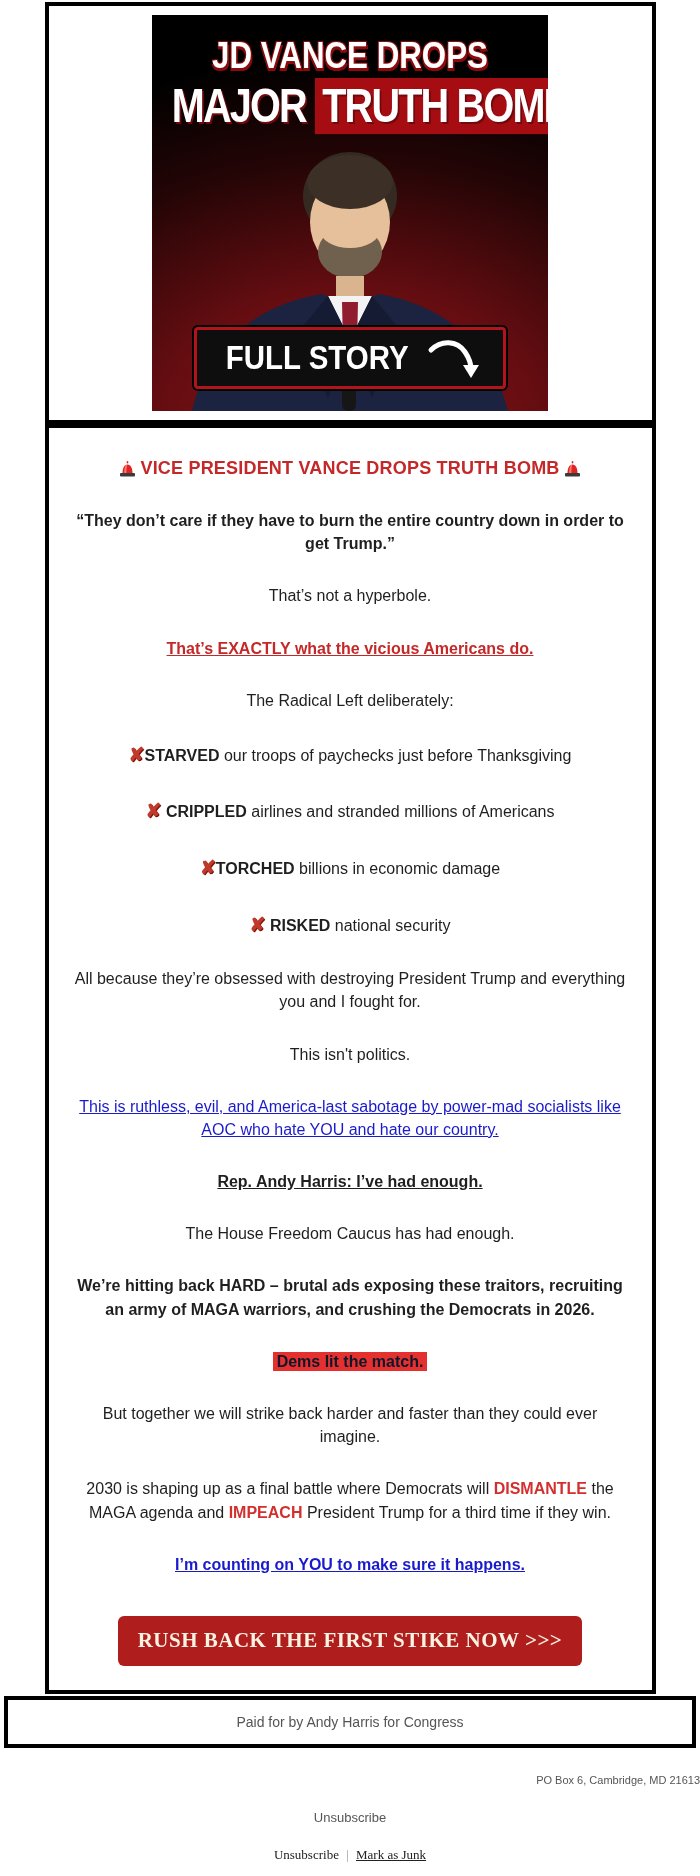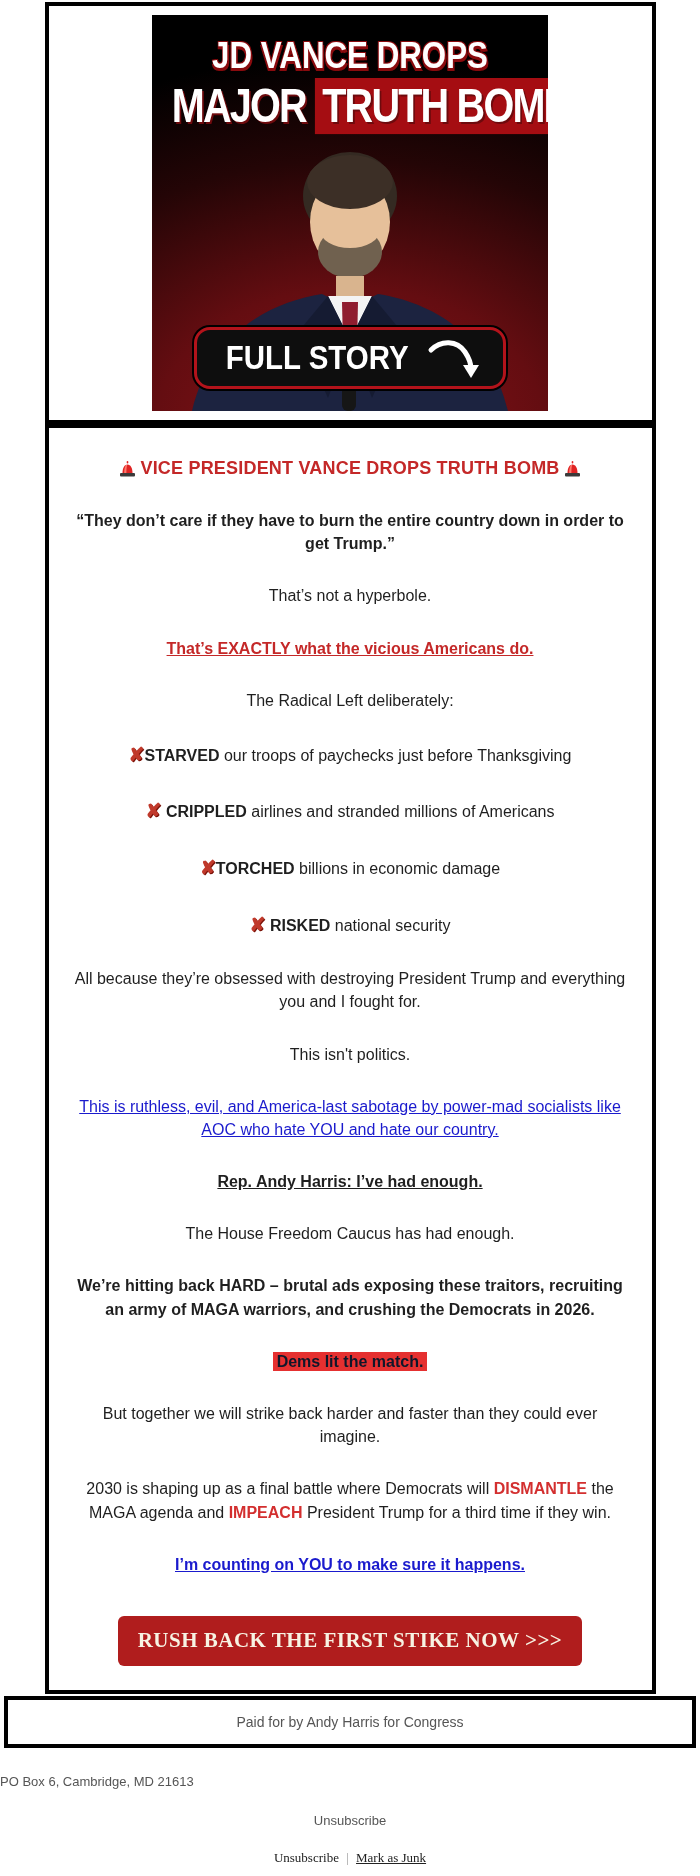--- a/index.html
+++ b/index.html
@@ -42,21 +42,21 @@
     text-shadow: 2px 2px 0 #6e0a0d;
   }
   .hero-title2 .hl { background: #a50d12; padding: 0 8px 2px; }
   .hero-person { position: absolute; left: 0; bottom: 0; z-index: 1; display: block; }
   .hero-cta {
     position: absolute; z-index: 4; left: 50%; bottom: 22px;
     transform: translateX(-50%);
     width: 312px; height: 62px;
     background: #0e0e0e;
     border: 3px solid #b3131b;
-    border-radius: 16px;
+    border-radius: 4px;
     display: flex; align-items: center; justify-content: center; gap: 14px;
     box-shadow: 0 0 0 2px #000;
   }
   .hero-cta-label {
     color: #fff; font-size: 31px; font-weight: 800; letter-spacing: 0px;
     transform: scale(0.95, 1.1);
   }
 
   
   .headline {
@@ -85,21 +85,21 @@
     color: #f7f3e3;
     font-family: "Liberation Serif", serif;
     font-size: 21px; font-weight: 700; letter-spacing: 0.5px;
     padding: 12px 20px 13px;
     border-radius: 6px;
     text-decoration: none;
     cursor: pointer;
   }
 
   
-  .addr { margin-top: 26px; text-align: left; font-size: 13px; color: #555; }
+  .addr { margin-top: 26px; text-align: right; font-size: 11px; color: #555; }
   .unsub { margin-top: 24px; text-align: center; font-size: 13px; color: #555; cursor: pointer; }
   .bottom-links {
     margin-top: 22px; text-align: center;
     font-family: "Liberation Serif", serif;
     font-size: 13px; color: #222;
   }
   .bottom-links .sep { color: #999; margin: 0 4px; }
   .bottom-links .junk { color: #222; text-decoration: underline; cursor: pointer; }
   .bottom-links .cl-unsub { cursor: pointer; }
 </style>

